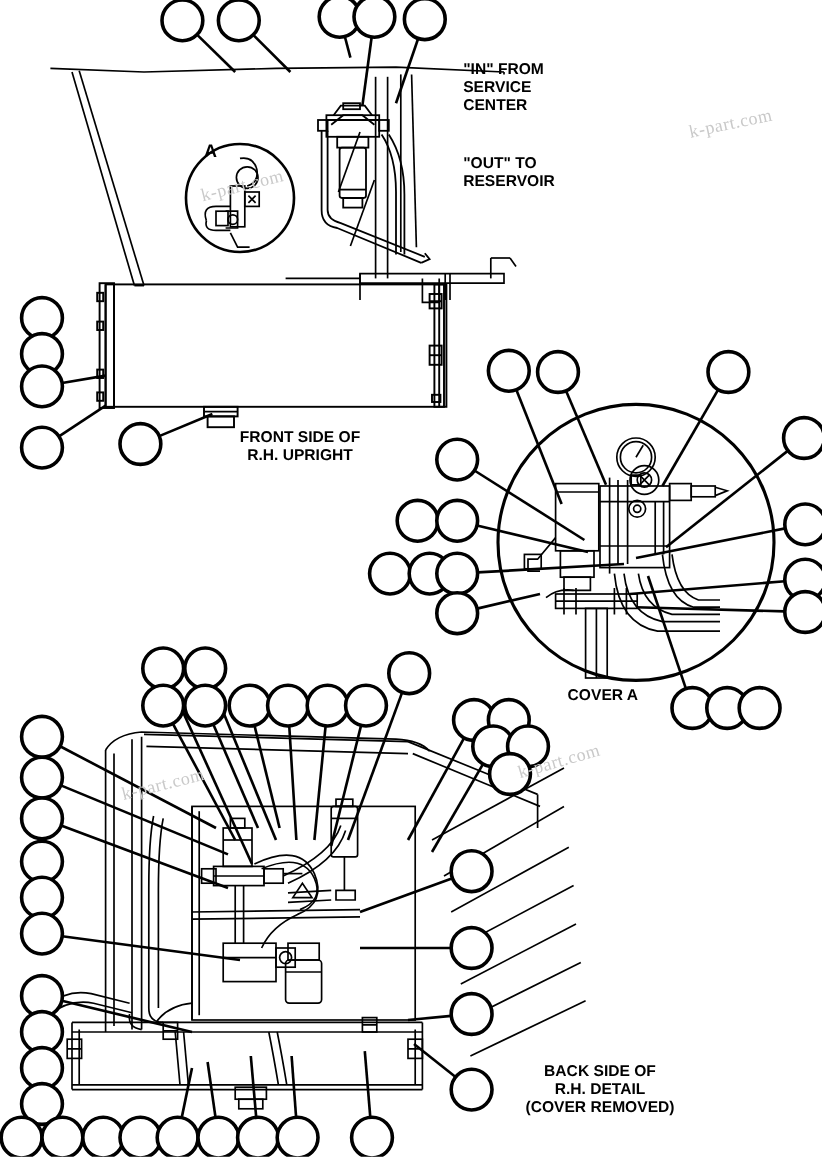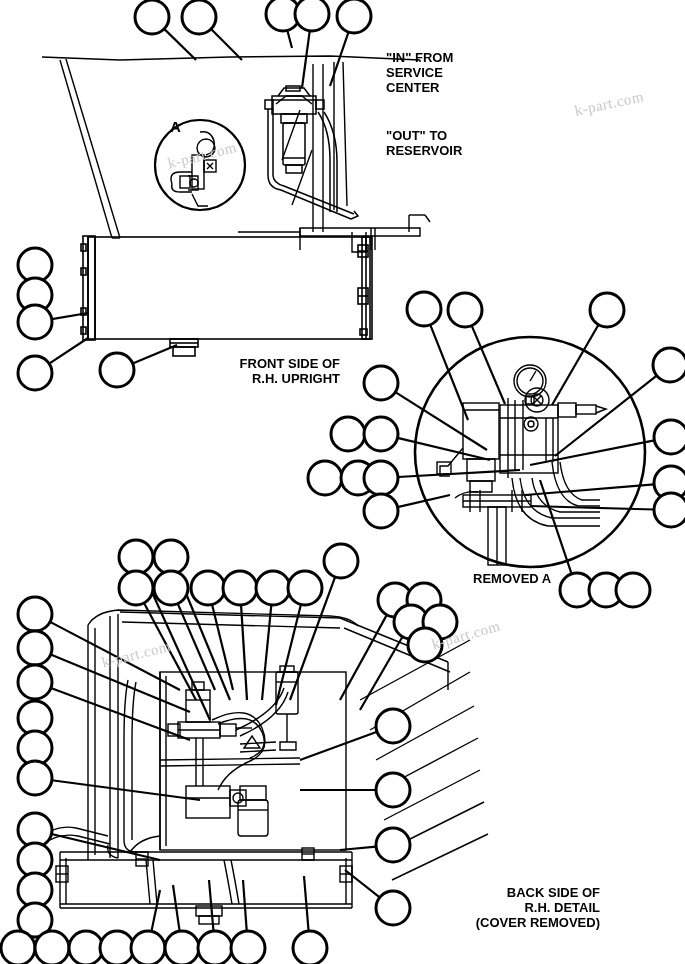--- a/index.html
+++ b/index.html
@@ -10,21 +10,21 @@
   .label{
     position:absolute;
     font-family:"Liberation Sans",sans-serif;
     font-weight:bold;
     font-size:13px;
     line-height:15px;
     color:#000;
     letter-spacing:0px;
     white-space:pre;
   }
-  .label.ctr{text-align:right;}
+  .label.ctr{text-align:center;}
   .wm{
     position:absolute;
     font-family:"Liberation Serif",serif;
     font-size:15px;
     color:#c9c9c9;
     white-space:pre;
     transform-origin:left top;
     pointer-events:none;
     letter-spacing:.5px;
   }
@@ -541,21 +541,21 @@
   <div class="label" style="left:386px;top:50px;">"IN" FROM
 SERVICE
 CENTER</div>
 
   <div class="label" style="left:386px;top:128px;">"OUT" TO
 RESERVOIR</div>
 
   <div class="label ctr" style="left:160px;top:356px;width:180px;">FRONT SIDE OF
 R.H. UPRIGHT</div>
 
-  <div class="label" style="left:473px;top:571px;">REMOVED A</div>
+  <div class="label" style="left:473px;top:571px;">COVER A</div>
 
   <div class="label ctr" style="left:400px;top:885px;width:200px;">BACK SIDE OF
 R.H. DETAIL
 (COVER REMOVED)</div>
 
   <div class="detail-a-letter" style="left:170px;top:118px;">A</div>
 
   <div id="wm-layer">
       <div class="wm" style="left: 573px; top: 103px; font-size: 15px; transform: rotate(-12deg);">k-part.com</div>
       <div class="wm" style="left: 166px; top: 156px; font-size: 15px; transform: rotate(-14deg);">k-part.com</div>

